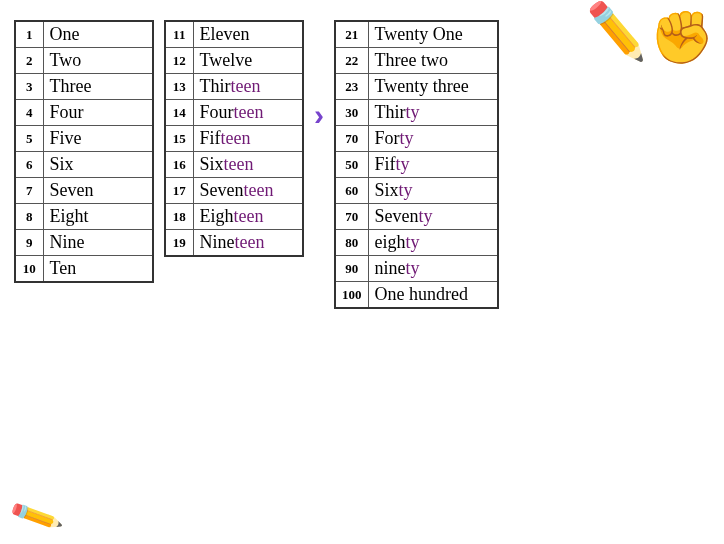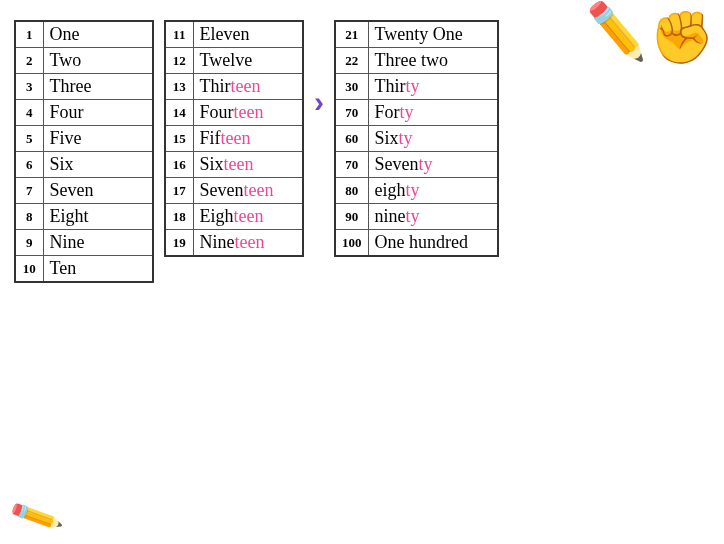--- a/index.html
+++ b/index.html
@@ -56,21 +56,21 @@
       font-size: 18px;
       color: #000;
       background: #fff;
       min-width: 110px;
       padding: 3px 8px;
     }
     .word-cell-wide {
       min-width: 130px;
       margin-top: 41px;
     }
-    .green { color: #ec4899; }
+    .green { color: #701a75; }
   </style>
 </head>
 <body>
 
 <div class="page">
 
   <div style="position:absolute; right:10px; top:4px; font-size:52px; transform:rotate(5deg);">✏️✊</div>
 
   <div class="title"></div>
 
@@ -168,28 +168,36 @@
       <tbody id="tbody3">
           <tr>
       <td class="num-cell">21</td>
       <td class="word-cell word-cell-wide">Twenty One</td>
     </tr>
           <tr>
       <td class="num-cell">22</td>
       <td class="word-cell word-cell-wide">Three two</td>
     </tr>
           <tr>
+      <td class="num-cell">23</td>
+      <td class="word-cell word-cell-wide">Twenty three</td>
+    </tr>
+          <tr>
       <td class="num-cell">30</td>
       <td class="word-cell word-cell-wide">Thir<span class="green">ty</span></td>
     </tr>
           <tr>
       <td class="num-cell">70</td>
       <td class="word-cell word-cell-wide">For<span class="green">ty</span></td>
     </tr>
           <tr>
+      <td class="num-cell">50</td>
+      <td class="word-cell word-cell-wide">Fif<span class="green">ty</span></td>
+    </tr>
+          <tr>
       <td class="num-cell">60</td>
       <td class="word-cell word-cell-wide">Six<span class="green">ty</span></td>
     </tr>
           <tr>
       <td class="num-cell">70</td>
       <td class="word-cell word-cell-wide">Seven<span class="green">ty</span></td>
     </tr>
           <tr>
       <td class="num-cell">80</td>
       <td class="word-cell word-cell-wide">eigh<span class="green">ty</span></td>

